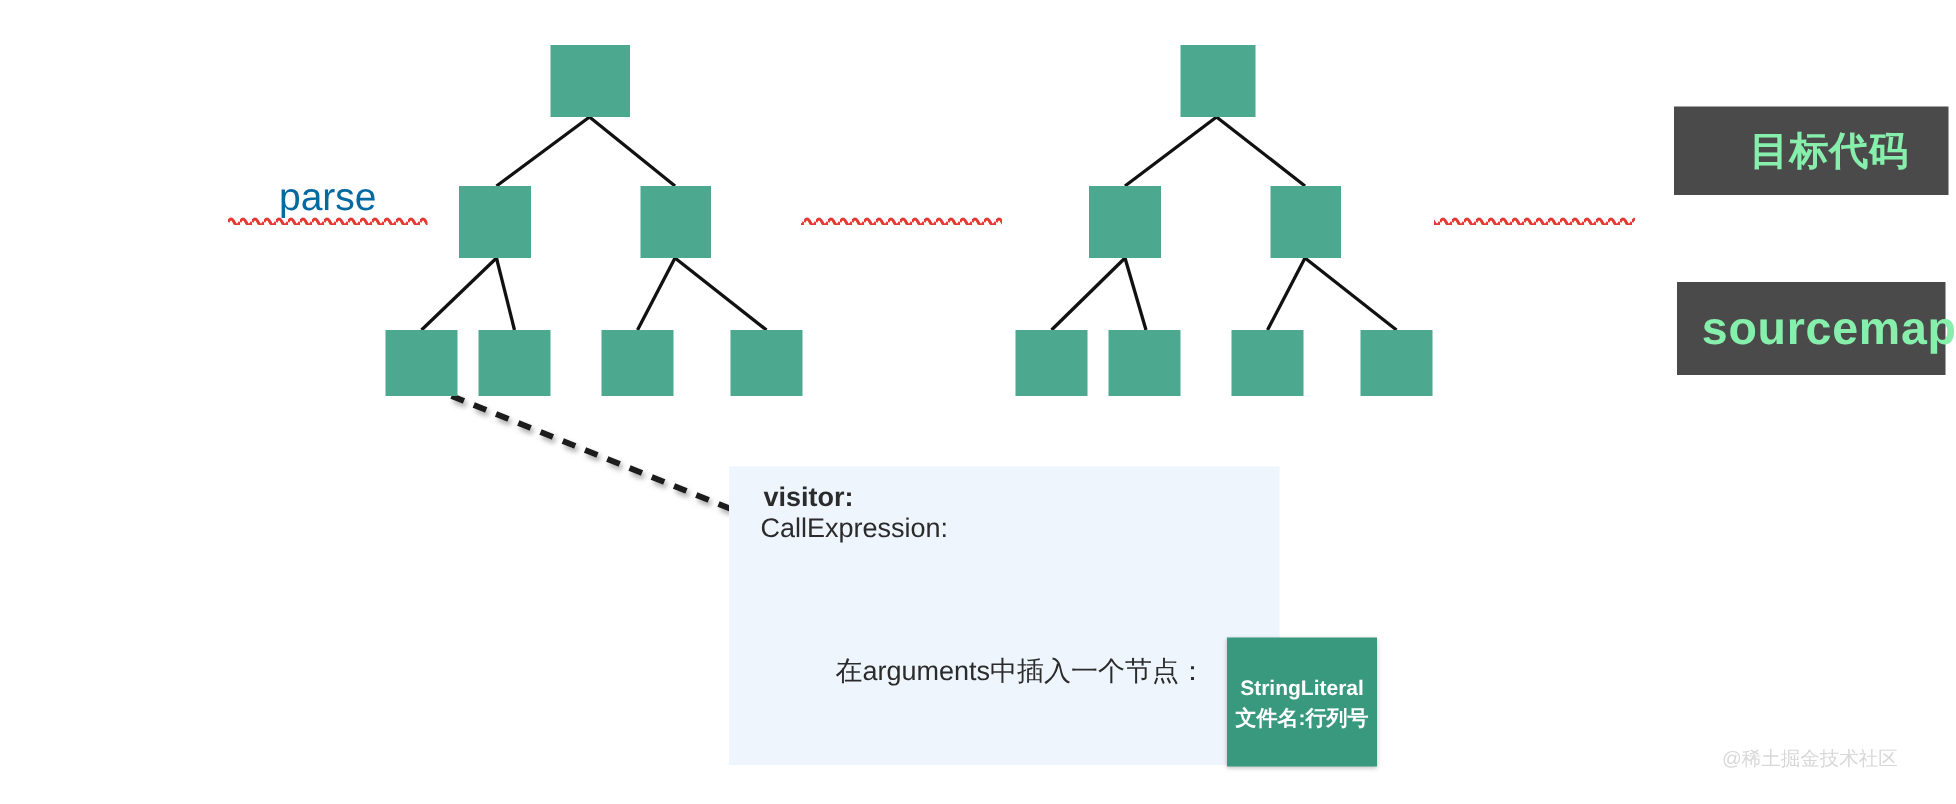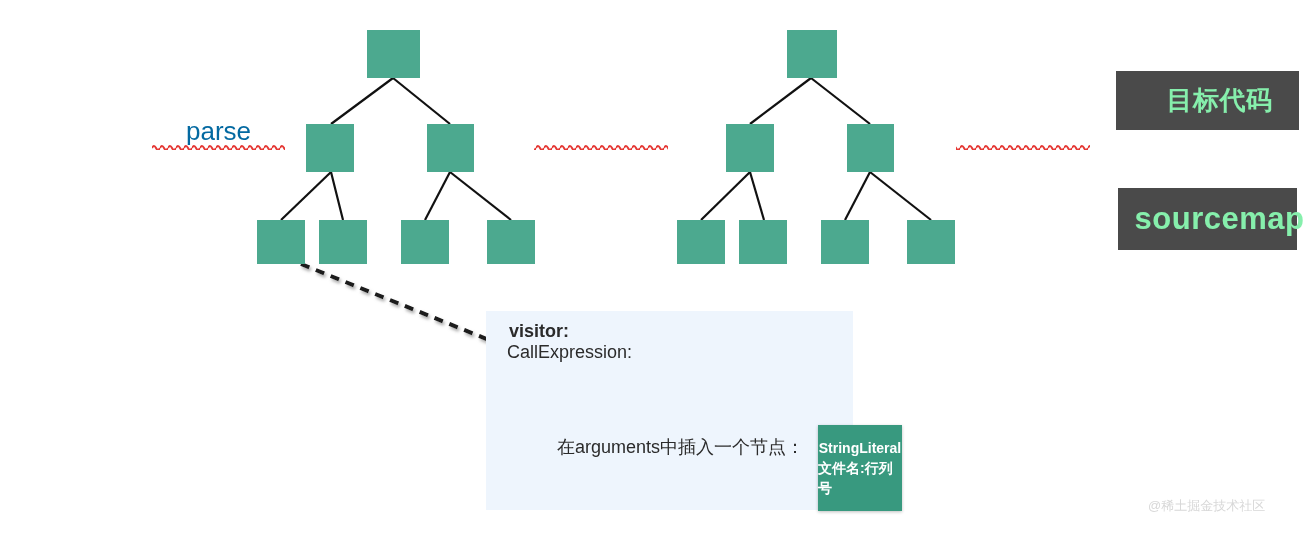--- a/index.html
+++ b/index.html
@@ -165,21 +165,21 @@
   <div class="callout-line bold" style="left:509px; top:321px;">
     <span>visitor:</span>
   </div>
   <div class="callout-line" style="left:507px; top:342px;">
     <span>CallExpression:</span>
   </div>
   <div class="callout-line" style="left:557px; top:435px;text-align:center;">
     <span>在arguments中插入一个节点：</span>
   </div>
 
-  <div class="string-literal-box" style="left:818px; top:425px; width:84px; height:86px;">
+  <div class="string-literal-box" style="left:818px; top:425px; width:100px; height:86px;">
     <span>StringLiteral</span>
     <span>文件名:行列号</span>
   </div>
 
   <div class="watermark" style="left:1148px; top:497px;">
     <span>@稀土掘金技术社区</span>
   </div>
 
 </div>
 

